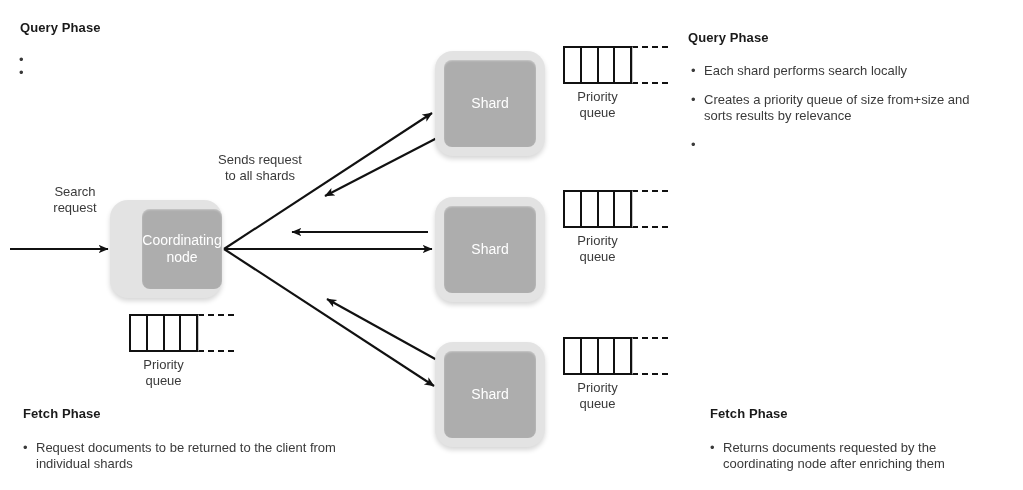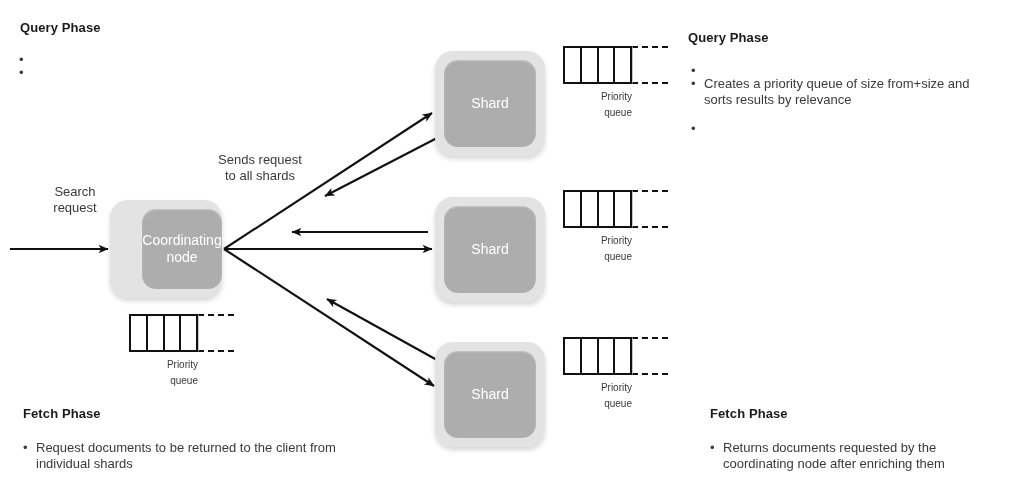--- a/index.html
+++ b/index.html
@@ -55,21 +55,21 @@
     border-radius: 18px;
     background: #e3e3e3;
     box-shadow: 0 3px 5px rgba(0,0,0,0.16);
     display: flex;
     align-items: center;
     justify-content: center;
   }
   .node-inner {
     width: calc(100% - 18px);
     height: calc(100% - 18px);
-    border-radius: 14px;
+    border-radius: 8px;
     background: #adadad;
     display: flex;
     align-items: center;
     justify-content: center;
     text-align: center;
     color: #ffffff;
     font-size: 14px;
     line-height: 17px;
     box-shadow: inset 0 1px 2px rgba(255,255,255,0.35);
   }
@@ -105,23 +105,23 @@
     top: 0;
     width: 36px;
     height: 38px;
     box-sizing: border-box;
     border-top: 2px dashed #111111;
     border-bottom: 2px dashed #111111;
     border-left: 1px solid #c8c8c8;
   }
   .pq-label {
     margin-top: 5px;
-    text-align: right;
+    text-align: center;
     width: 69px;
-    font-size: 10px;
+    font-size: 13px;
     line-height: 16px;
     color: #3a3a3a;
   }
 
   
   .caption {
     position: absolute;
     font-size: 13px;
     line-height: 16px;
     color: #3a3a3a;
@@ -184,20 +184,21 @@
       <span class="dot">•</span>
       <span>Request documents to be returned to the client from individual shards</span>
     </div>
   </div>
 
   <div class="phase-title" style="left:688px; top:30px;">Query Phase</div>
 
   <div class="bullet-list" style="left:690px; top:63px; width:310px;">
     <div class="bullet-item">
       <span class="dot">•</span>
+      <span>Each shard performs search locally</span>
     </div>
     <div class="bullet-item">
       <span class="dot">•</span>
       <span>Creates a priority queue of size from+size and sorts results by relevance</span>
     </div>
     <div class="bullet-item">
       <span class="dot">•</span>
     </div>
   </div>
 

